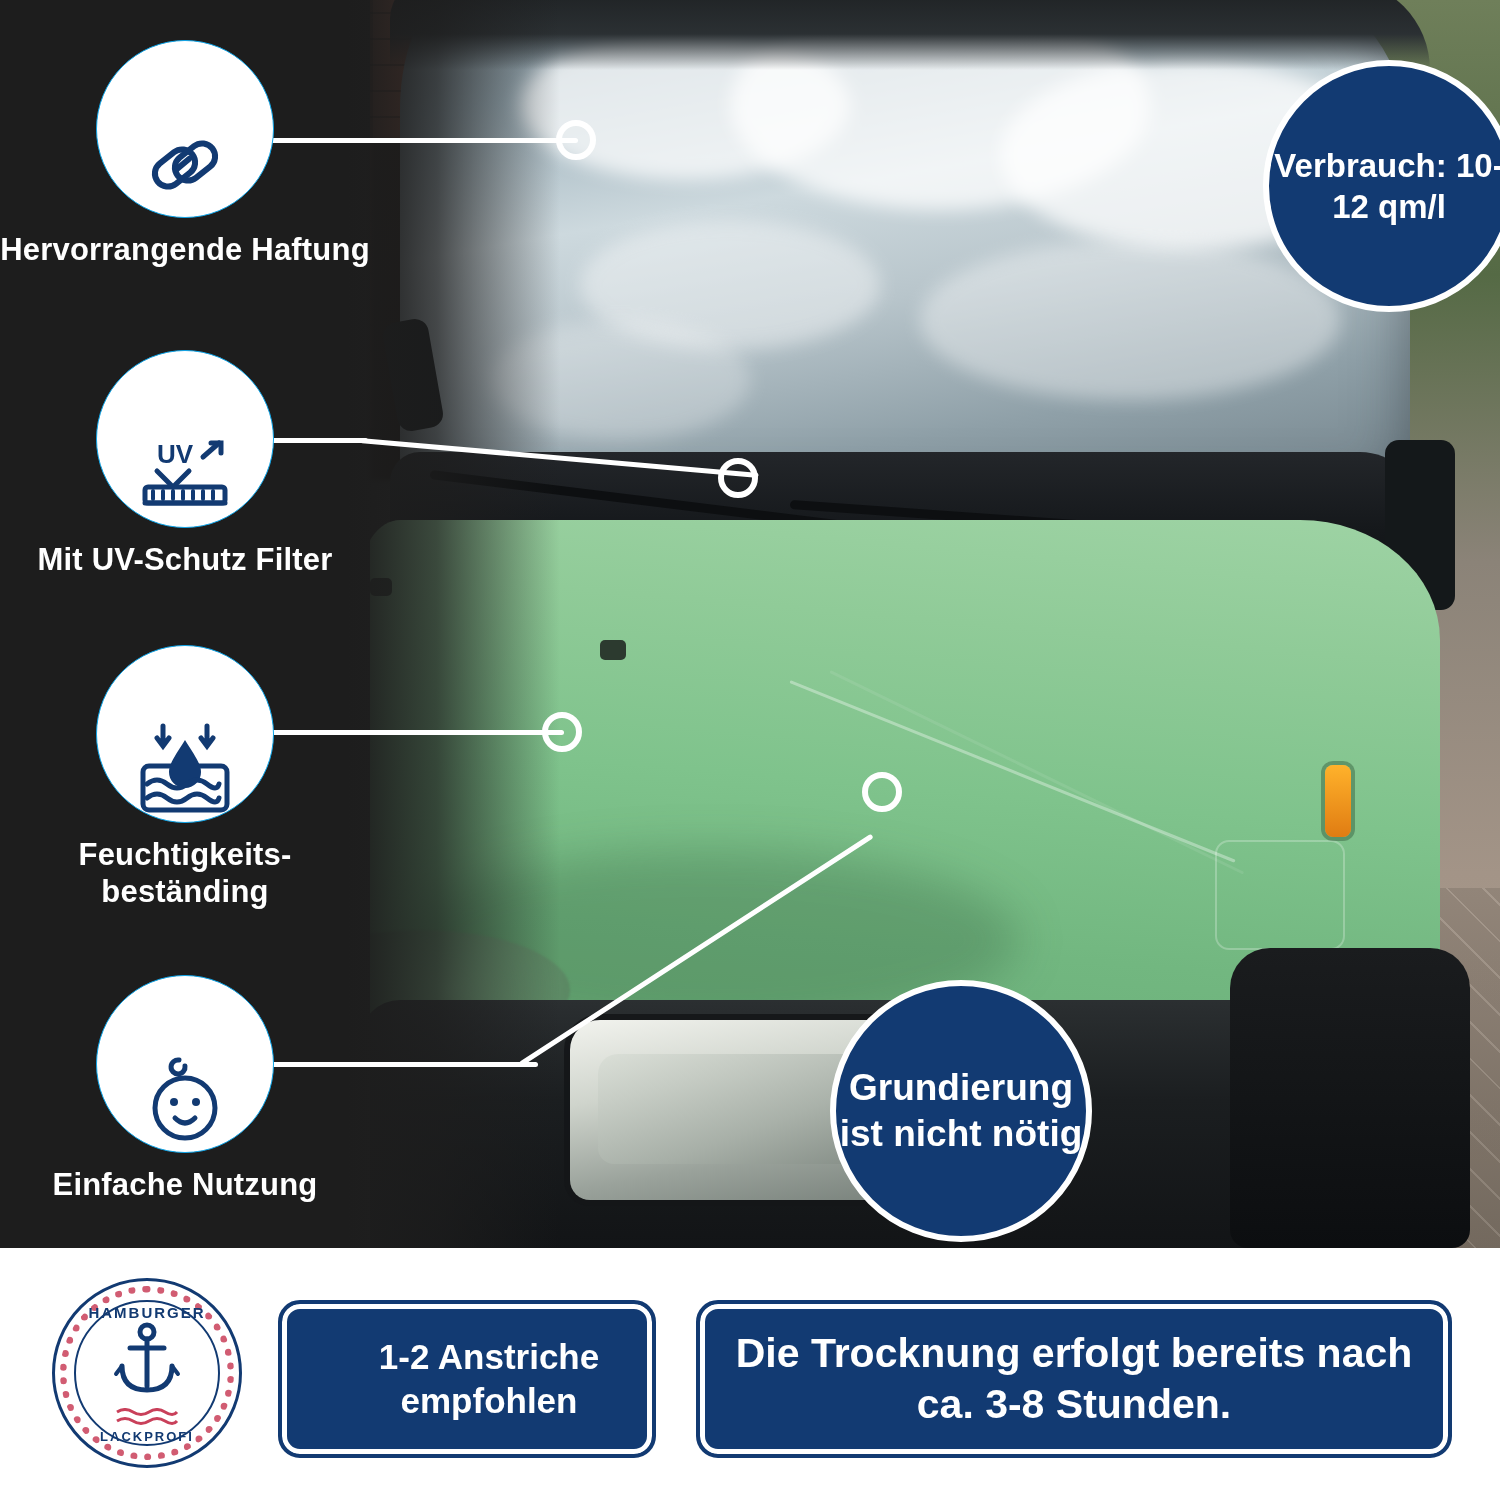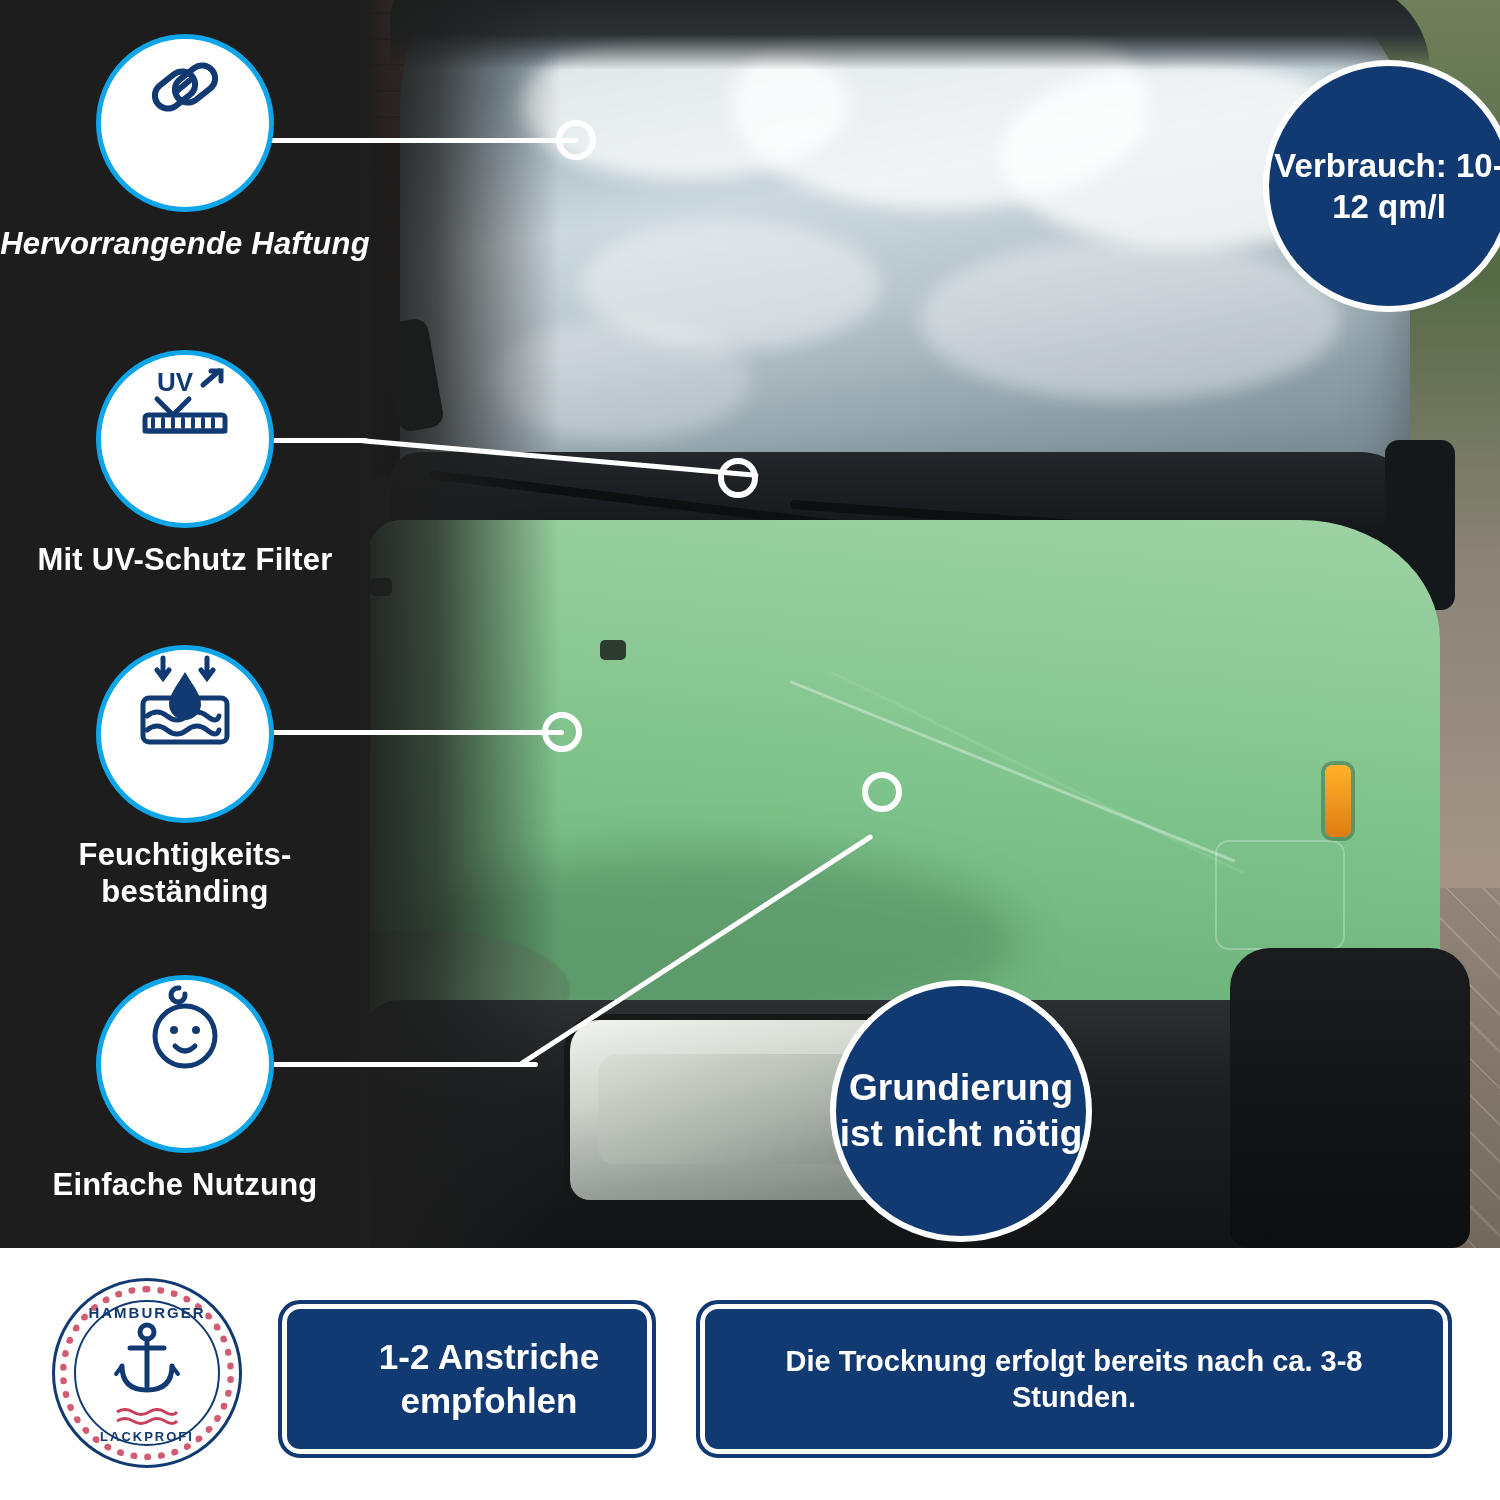--- a/index.html
+++ b/index.html
@@ -176,22 +176,22 @@
   .feature {
     position: absolute;
     width: 370px;
     text-align: center;
   }
   .feature .bubble {
     width: 178px; height: 178px;
     margin: 0 auto;
     border-radius: 50%;
     background: #ffffff;
-    border: 5px solid #0ea5e9;
-    display: flex; align-items: flex-start; justify-content: center;
+    border: 1px solid #0ea5e9;
+    display: flex; align-items: flex-end; justify-content: center;
     box-shadow: 0 0 0 0 rgba(0,0,0,0);
   }
   .feature .label {
     margin-top: 14px;
     color: #ffffff;
     font-size: 31px;
     font-weight: bold;
     line-height: 1.18;
     letter-spacing: .2px;
   }
@@ -290,21 +290,21 @@
     box-shadow: 0 0 0 5px #ffffff inset;
   }
   #footer-box-1 {
     left: 278px; top: 1300px; width: 378px; height: 158px;
     font-size: 35px;
     top: 52px;
     padding-left: 44px;
   }
   #footer-box-2 {
     left: 696px; top: 52px; width: 756px; height: 158px;
-    font-size: 29px;
+    font-size: 41px;
   }
   .footer-box span { display: block; padding: 0 22px; line-height: 1.25; }
 </style>
 </head>
 <body>
 
 <div id="root">
 
   <div class="photo">
     <div class="bg-right"></div>
@@ -360,21 +360,21 @@
 
     <div class="connector" style="left:258px; top:730px; width:306px;"></div>
     <div class="dot" style="left:542px; top:712px;"></div>
 
     <div class="connector" style="left:258px; top:1062px; width:280px;"></div>
     <div class="diag-line" style="left:520px; top:1062px; width:420px; transform:rotate(-33deg);"></div>
     <div class="dot" style="left:862px; top:772px;"></div>
 
     <div class="features">
 
-      <div class="feature" style="top:34px;font-style:italic;">
+      <div class="feature" style="top:40px;">
         <div class="bubble">
           <span>
             <svg width="96" height="96" viewBox="0 0 96 96" fill="none" stroke="#123a72" stroke-width="6" stroke-linecap="round">
               <rect x="16" y="38" width="44" height="26" rx="13" transform="rotate(-38 38 51)"></rect>
               <rect x="36" y="32" width="44" height="26" rx="13" transform="rotate(-38 58 45)"></rect>
               <line x1="40" y1="52" x2="52" y2="42"></line>
             </svg>
           </span>
         </div>
         <div class="label">Hervorrangende Haftung</div>

